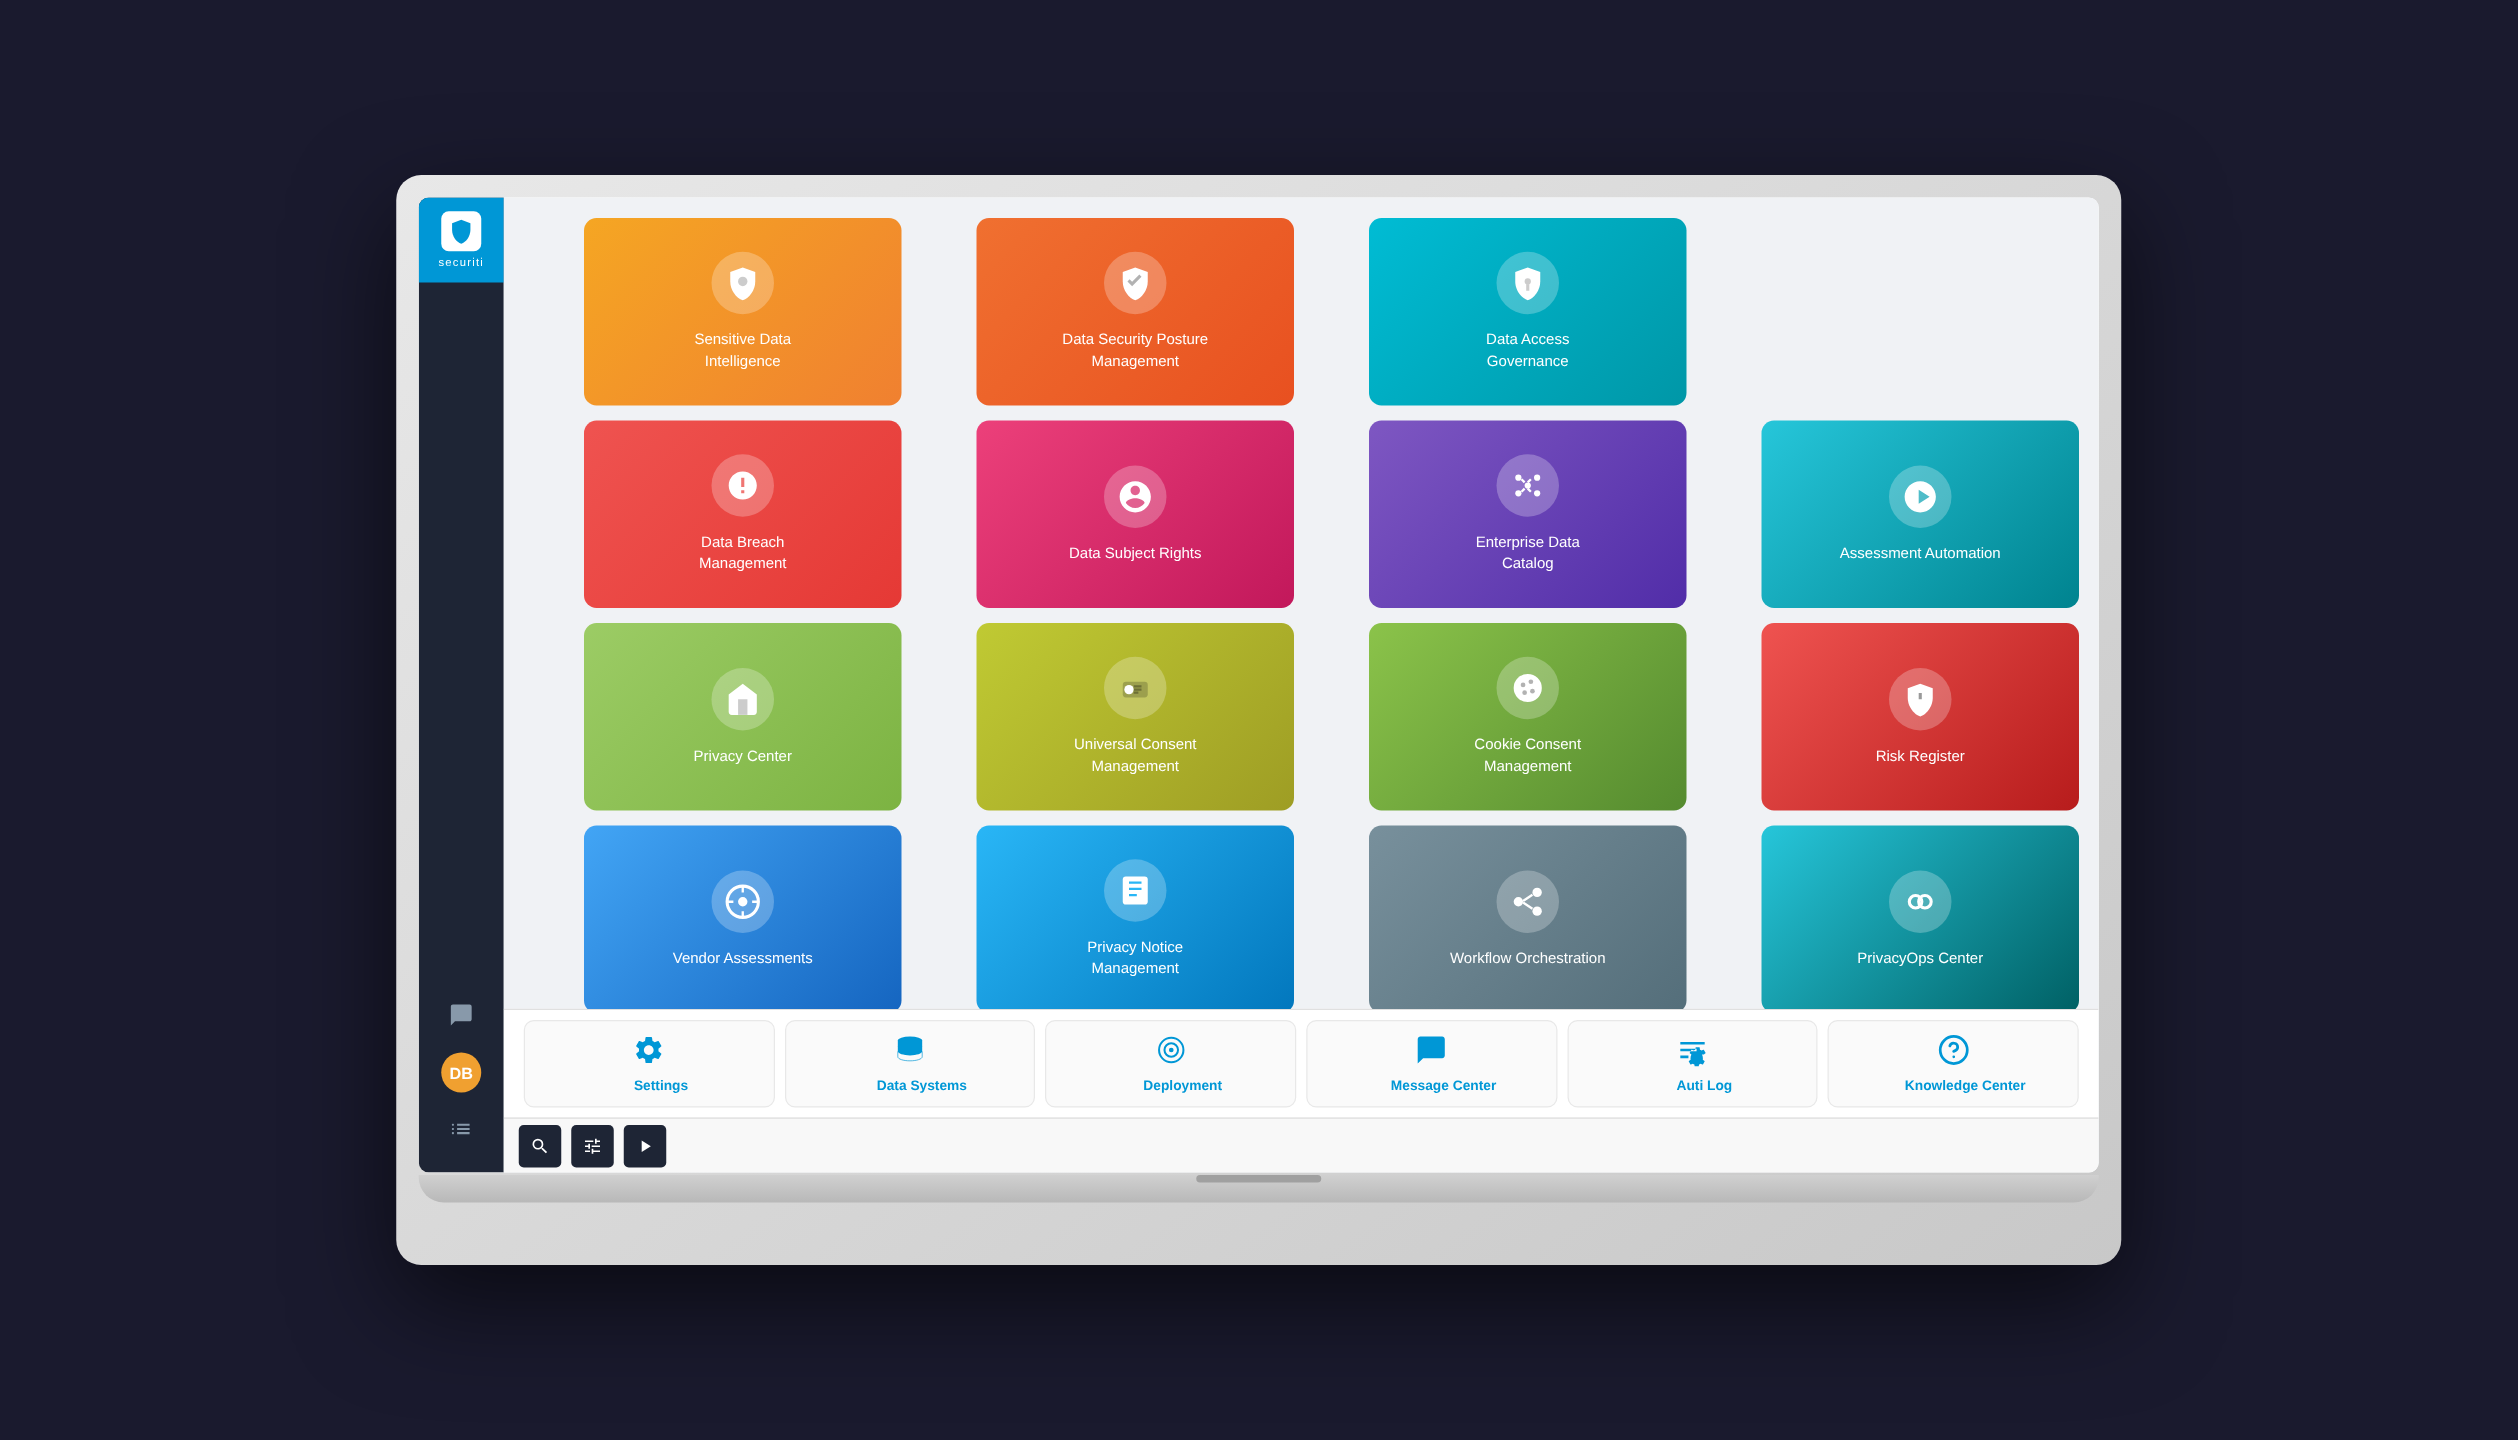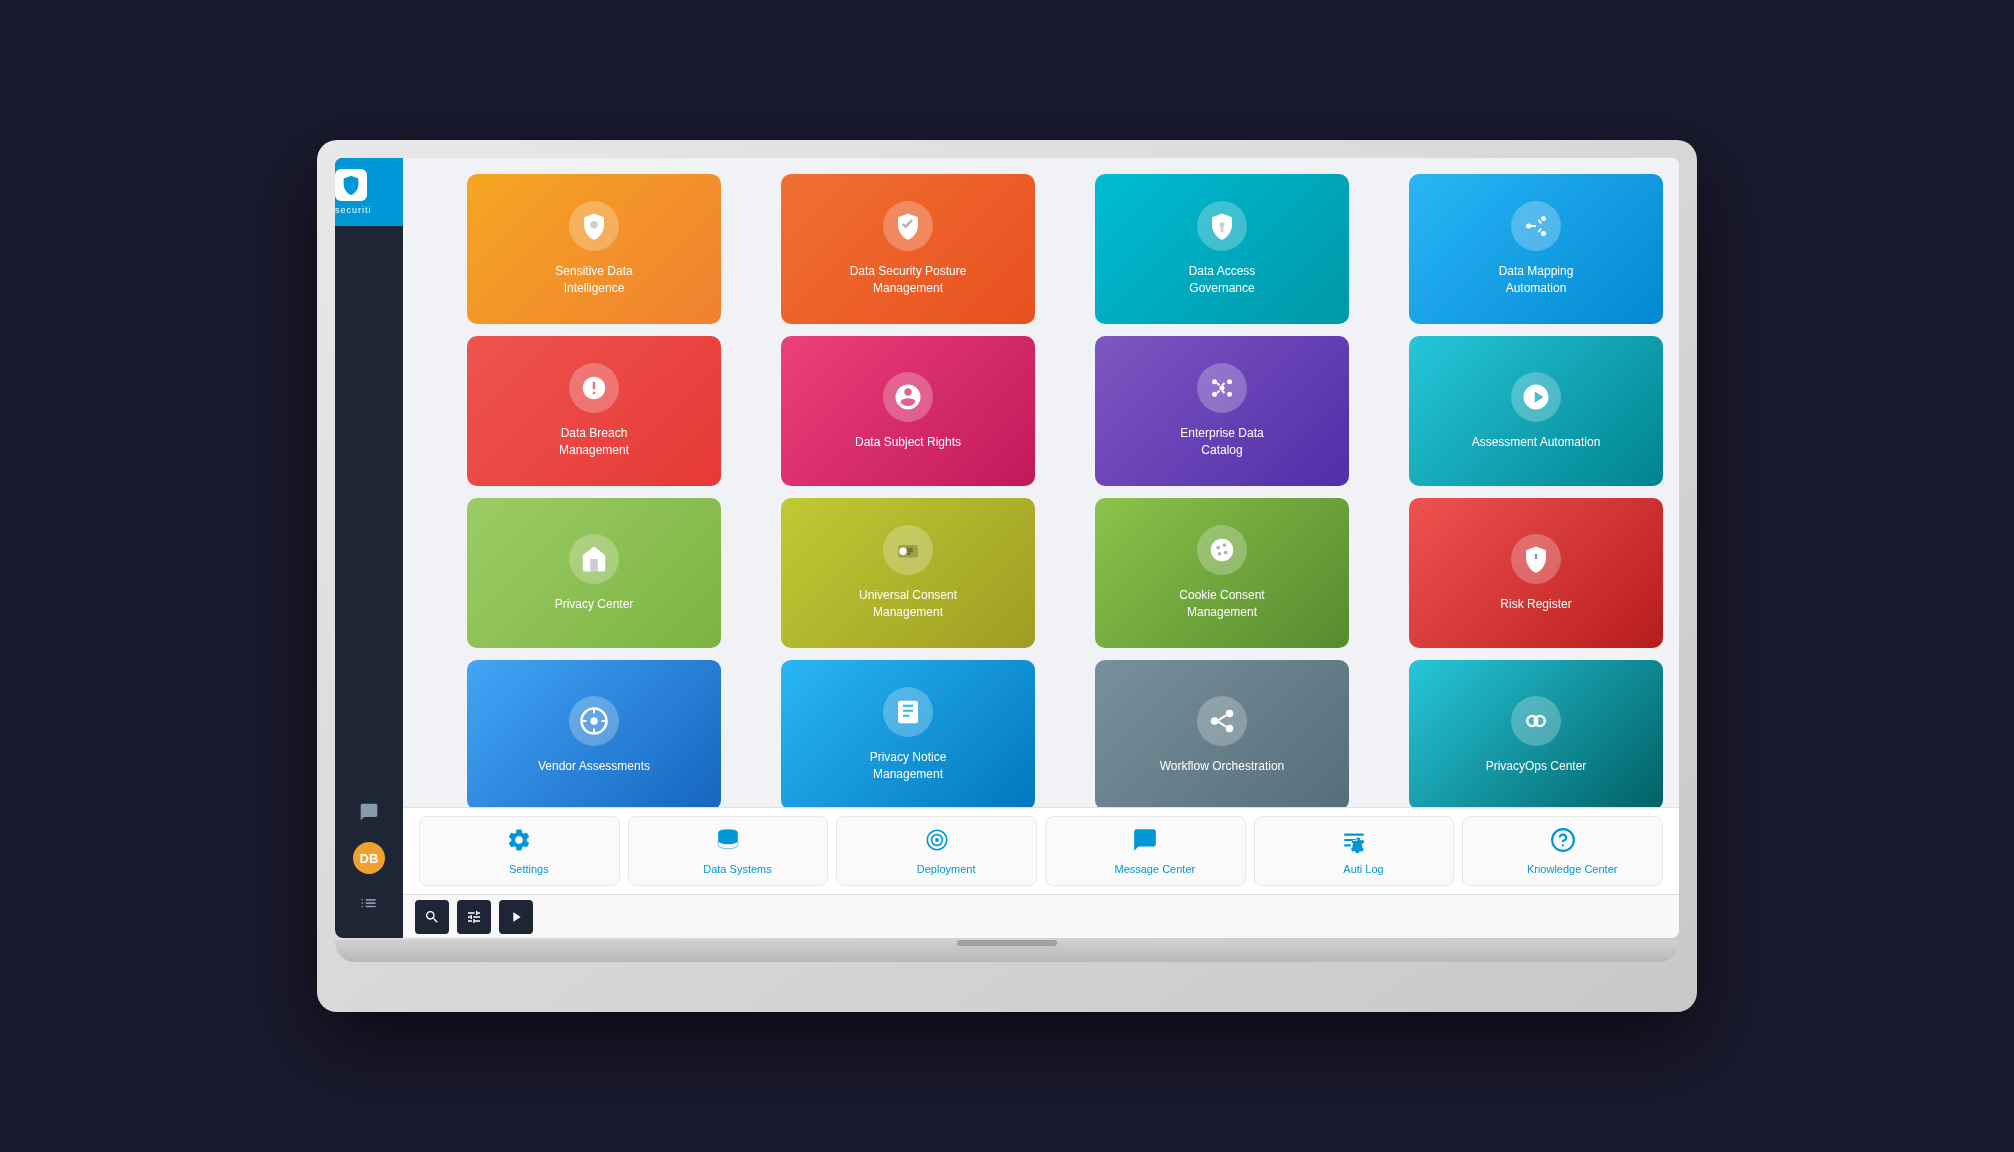--- a/index.html
+++ b/index.html
@@ -52,21 +52,21 @@
       padding-top: 0;
       flex-shrink: 0;
       height: 100%;
     }
     .sidebar-logo {
       width: 68px;
       height: 68px;
       background: #0097d6;
       display: flex;
       flex-direction: column;
-      align-items: flex-start;
+      align-items: center;
       justify-content: center;
       margin-bottom: 20px;
     }
     .sidebar-logo-icon {
       width: 32px;
       height: 32px;
       background: white;
       border-radius: 6px;
       display: flex;
       align-items: center;
@@ -211,21 +211,21 @@
       background: #fafafa;
     }
     .utility-icon {
       font-size: 22px;
       color: #0097d6;
       margin-bottom: 4px;
     }
     .utility-label {
       font-size: 11px;
       color: #0097d6;
-      font-weight: 400;
+      font-weight: 700;
       padding-left: 19px;
     }
 
     
     .bottom-bar {
       background: #f8f8f8;
       border-top: 1px solid #ddd;
       display: flex;
       align-items: center;
       padding: 0 12px;
@@ -318,31 +318,20 @@
             <div class="card-icon icon-circle-white">
               <svg width="30" height="30" viewBox="0 0 24 24" fill="white">
                 <path d="M12 2L4 5v6c0 5.5 3.8 10.7 8 12 4.2-1.3 8-6.5 8-12V5l-8-3z"></path>
                 <circle cx="12" cy="11" r="2" fill="rgba(0,0,0,0.2)"></circle>
                 <path d="M11 13h2v4h-2z" fill="rgba(0,0,0,0.2)"></path>
               </svg>
             </div>
             <div class="card-label">Data Access<br>Governance</div>
           </div>
 
-          <div class="card card-blue-light">
-            <div class="card-icon icon-circle-white">
-              <svg width="30" height="30" viewBox="0 0 24 24" fill="white">
-                <circle cx="6" cy="12" r="2"></circle>
-                <circle cx="18" cy="6" r="2"></circle>
-                <circle cx="18" cy="18" r="2"></circle>
-                <path d="M8 12h4M14 7l2 3M14 17l2-3" stroke="white" stroke-width="1.5" fill="none"></path>
-              </svg>
-            </div>
-            <div class="card-label">Data Mapping<br>Automation</div>
-          </div>
         </div>
 
         <div class="cards-grid">
 
           <div class="card card-red-orange">
             <div class="card-icon icon-circle-white">
               <svg width="30" height="30" viewBox="0 0 24 24" fill="white">
                 <path d="M12 3C7 3 3 7 3 12s4 9 9 9 9-4 9-9-4-9-9-9zm1 14h-2v-2h2v2zm0-4h-2V7h2v6z"></path>
               </svg>
             </div>

